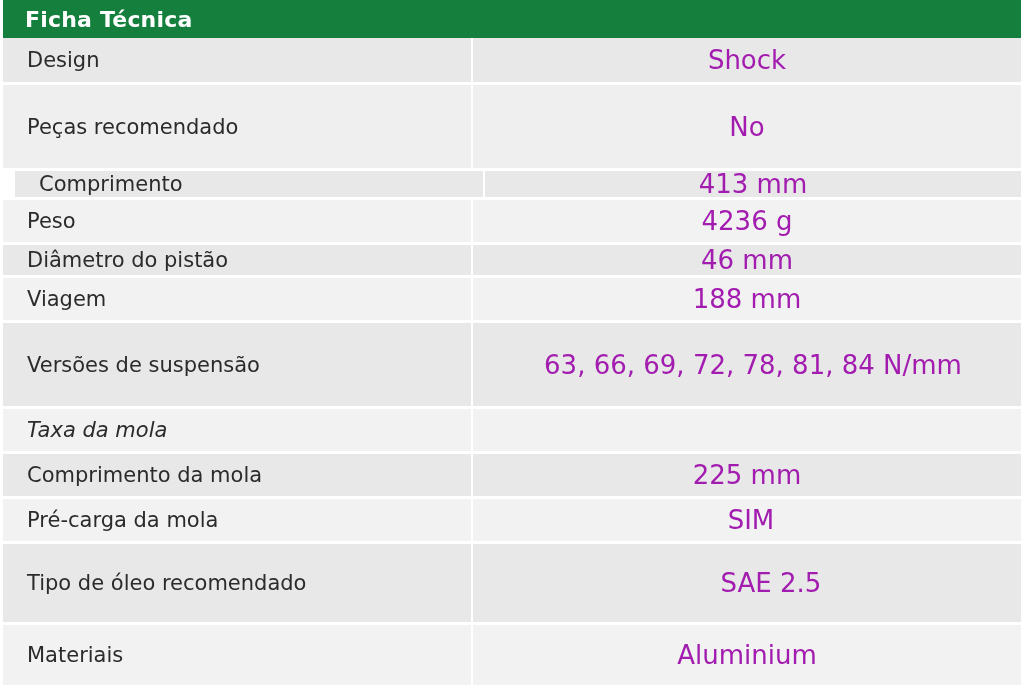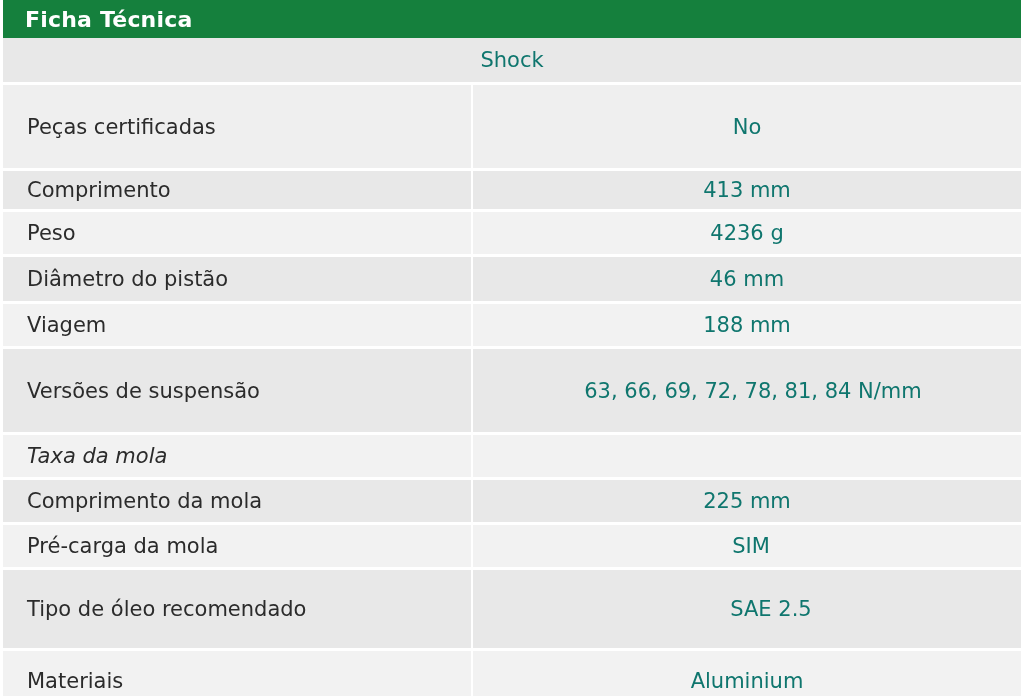--- a/index.html
+++ b/index.html
@@ -54,22 +54,22 @@
     font-size: 21px;
     color: #2b2b2b;
     border-right: 2px solid #ffffff;
   }
   .row .value {
     flex: 1 1 auto;
     box-sizing: border-box;
     display: flex;
     align-items: center;
     justify-content: center;
-    font-size: 21px;
-    color: #0f766e;
+    font-size: 26px;
+    color: #a21caf;
     text-align: left;
   }
   .row.light { background: #e8e8e8; }
   .row.lighter { background: #efefef; }
   .row.pale { background: #f2f2f2; }
   .sep {
     height: 3px;
     background: #ffffff;
     flex: 0 0 auto;
   }
@@ -78,39 +78,40 @@
 <body>
 
 <div class="spec-sheet">
 
   <div class="sheet-header">
     <span>Ficha Técnica</span>
   </div>
 
   <div class="rows">
       <div class="row light" style="height: 44px;">
+        <div class="label">Design</div>
         <div class="value">Shock</div>
       </div>
       <div class="sep"></div>
       <div class="row lighter" style="height: 83px;">
-        <div class="label">Peças certificadas</div>
+        <div class="label">Peças recomendado</div>
         <div class="value">No</div>
       </div>
       <div class="sep"></div>
-      <div class="row light" style="height: 38px;">
+      <div class="row light" style="height: 26px; margin-left: 12px;">
         <div class="label">Comprimento</div>
         <div class="value">413 mm</div>
       </div>
       <div class="sep"></div>
       <div class="row pale" style="height: 42px;">
         <div class="label">Peso</div>
         <div class="value">4236  g</div>
       </div>
       <div class="sep"></div>
-      <div class="row light" style="height: 44px;">
+      <div class="row light" style="height: 30px;">
         <div class="label">Diâmetro do pistão</div>
         <div class="value">46 mm</div>
       </div>
       <div class="sep"></div>
       <div class="row pale" style="height: 42px;">
         <div class="label">Viagem</div>
         <div class="value">188 mm</div>
       </div>
       <div class="sep"></div>
       <div class="row light" style="height: 83px; gap: 12px;">

